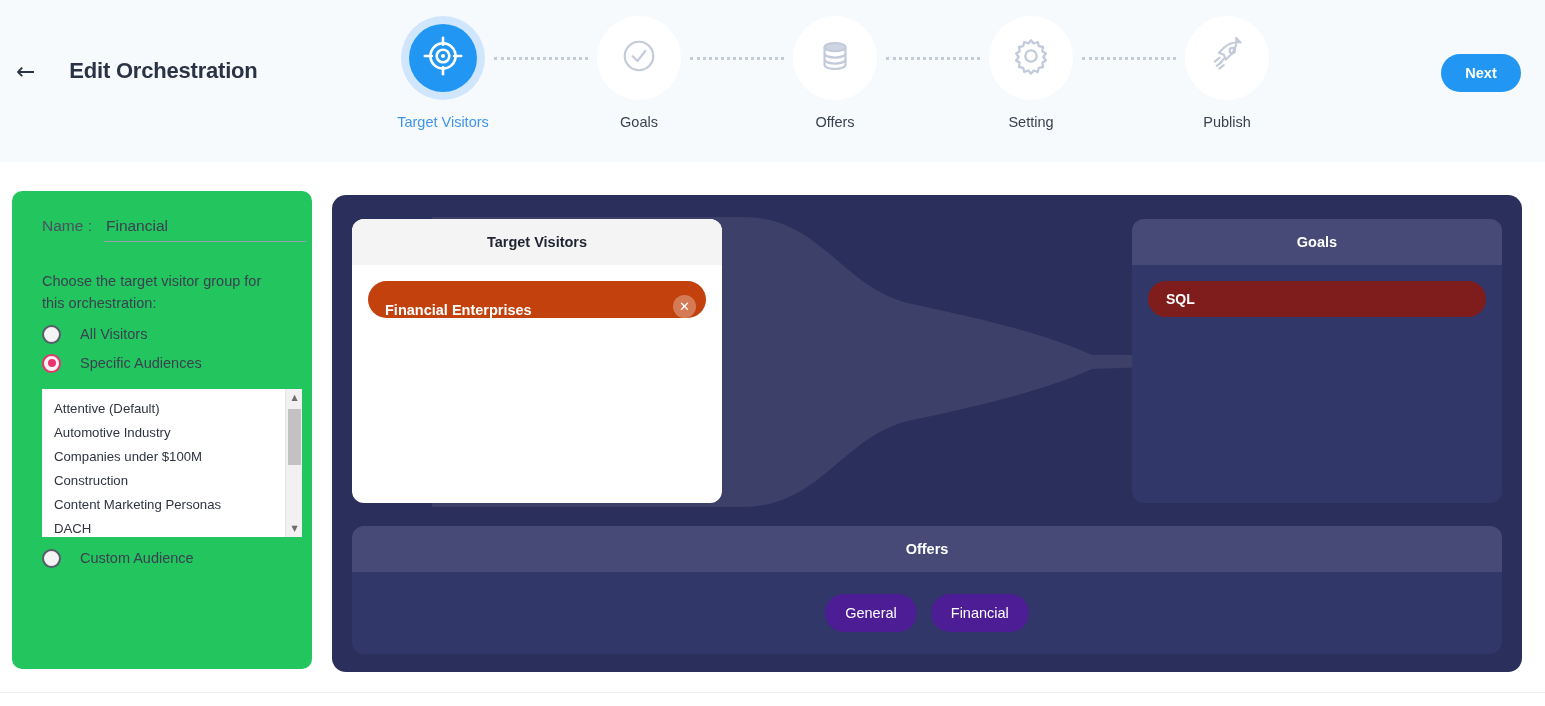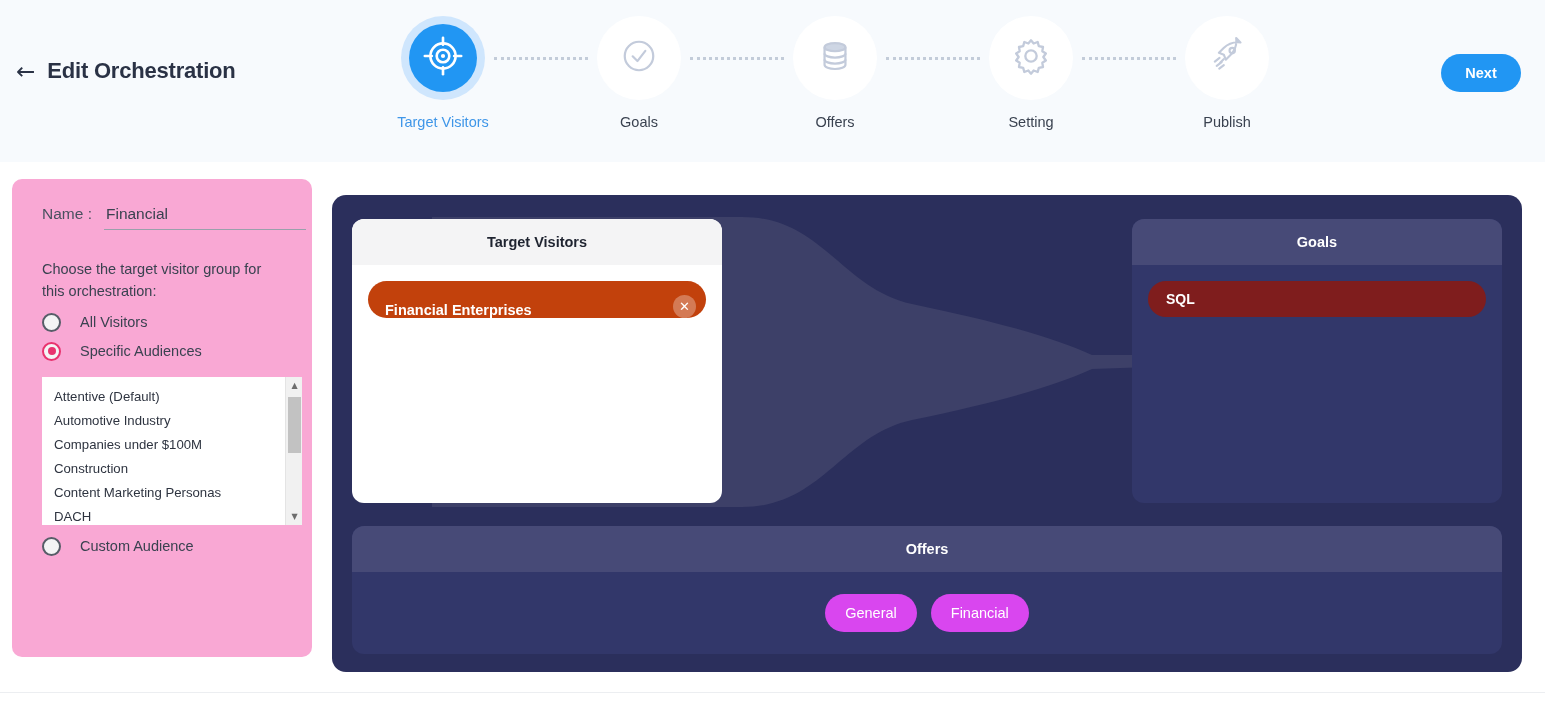--- a/index.html
+++ b/index.html
@@ -34,20 +34,21 @@
     font-size: 23px;
     line-height: 1;
     color: #2a3245;
     font-family: "DejaVu Sans", sans-serif;
   }
   #page-title {
     font-size: 22px;
     font-weight: bold;
     color: #2a3245;
     letter-spacing: -0.2px;
+    margin-left: 22px;
   }
 
   
   #stepper {
     position: absolute;
     left: 370px; top: 16px;
     display: flex;
     align-items: flex-start;
   }
   .step {
@@ -111,24 +112,24 @@
     border-radius: 19px;
     font-size: 14.5px;
     font-weight: bold;
     font-family: "Liberation Sans", sans-serif;
     cursor: pointer;
   }
 
   
   #left-panel {
     position: absolute;
-    left: 12px; top: 179px;
+    left: 12px; top: 191px;
     width: 300px;
     height: 478px;
-    background: #f9a8d4;
+    background: #22c55e;
     border-radius: 10px;
     padding: 26px 30px 0 30px;
   }
   #name-row {
     display: flex;
     align-items: baseline;
     gap: 12px;
   }
   #name-label {
     font-size: 15.5px;
@@ -359,21 +360,21 @@
     height: 82px;
     display: flex;
     align-items: center;
     justify-content: center;
     gap: 14px;
   }
   .offer-pill {
     height: 38px;
     min-width: 86px;
     padding: 0 20px;
-    background: #d946ef;
+    background: #4c1d95;
     border-radius: 19px;
     display: flex;
     align-items: center;
     justify-content: center;
     color: #ffffff;
     font-size: 14.5px;
     cursor: pointer;
   }
 
   #bottom-rule {

